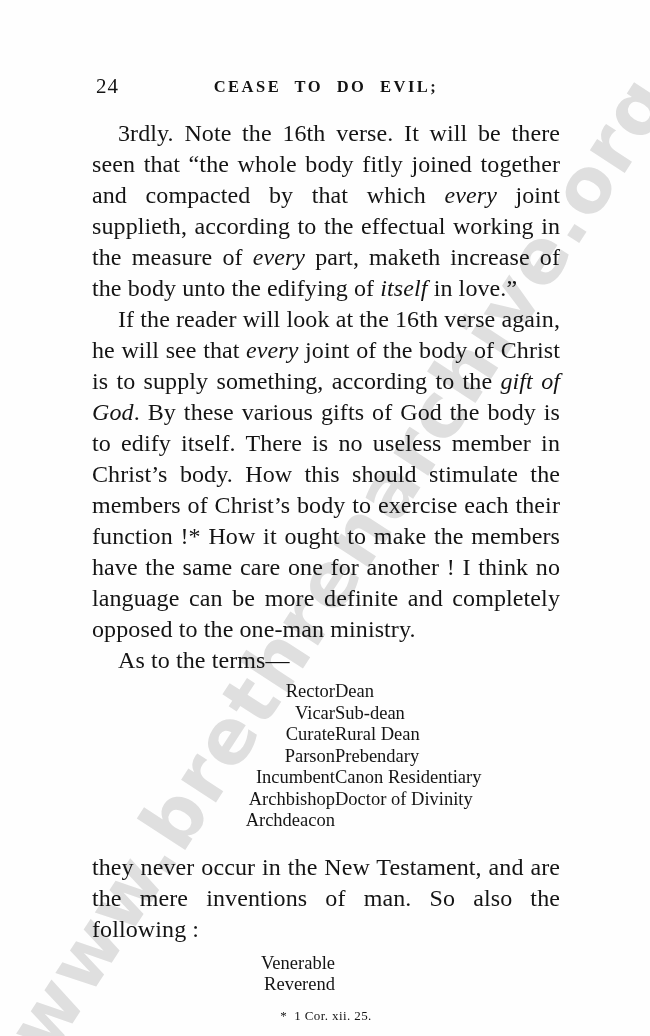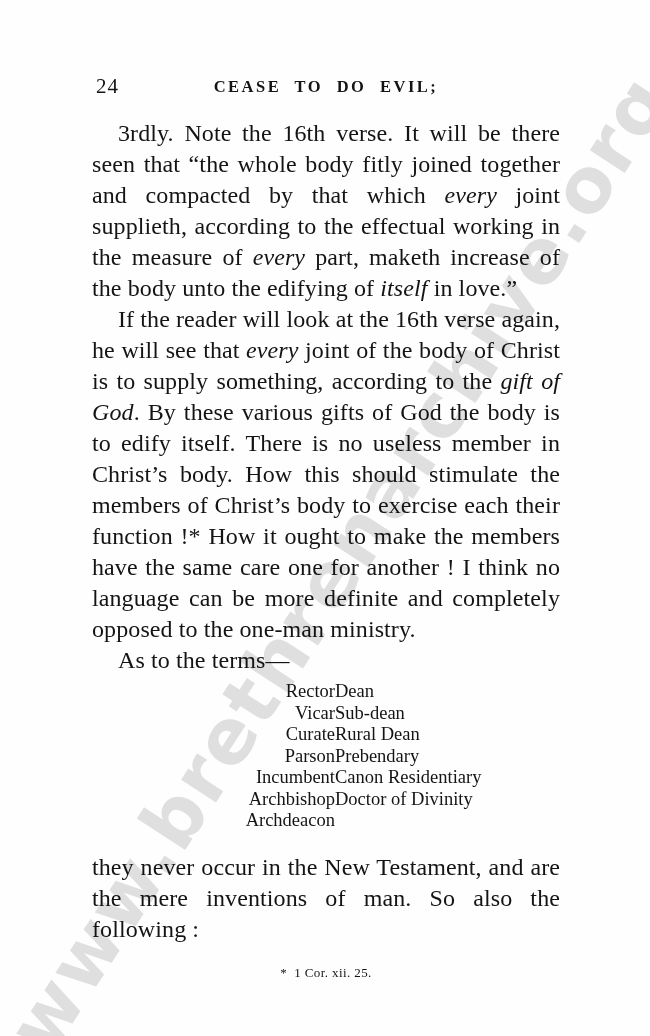--- a/index.html
+++ b/index.html
@@ -71,20 +71,24 @@
           <div class="term">Rural Dean</div>
           <div class="term">Prebendary</div>
           <div class="term">Canon Residentiary</div>
           <div class="term">Doctor of Divinity</div>
         </div>
     </div>
 
     <p class="para cont"><span>they never occur in the New Testament, and are the mere inventions of man.  So also the following :</span></p>
 
     <div class="terms terms2">
+      <div class="tcol1">
+          <div class="term">Venerable</div>
+          <div class="term">Reverend</div>
+        </div>
     </div>
 
     <div class="footnote">
       <span class="sym">*</span><span>1 Cor. xii. 25.</span>
     </div>
 
   </div>
 </div>
 
 </body></html>

